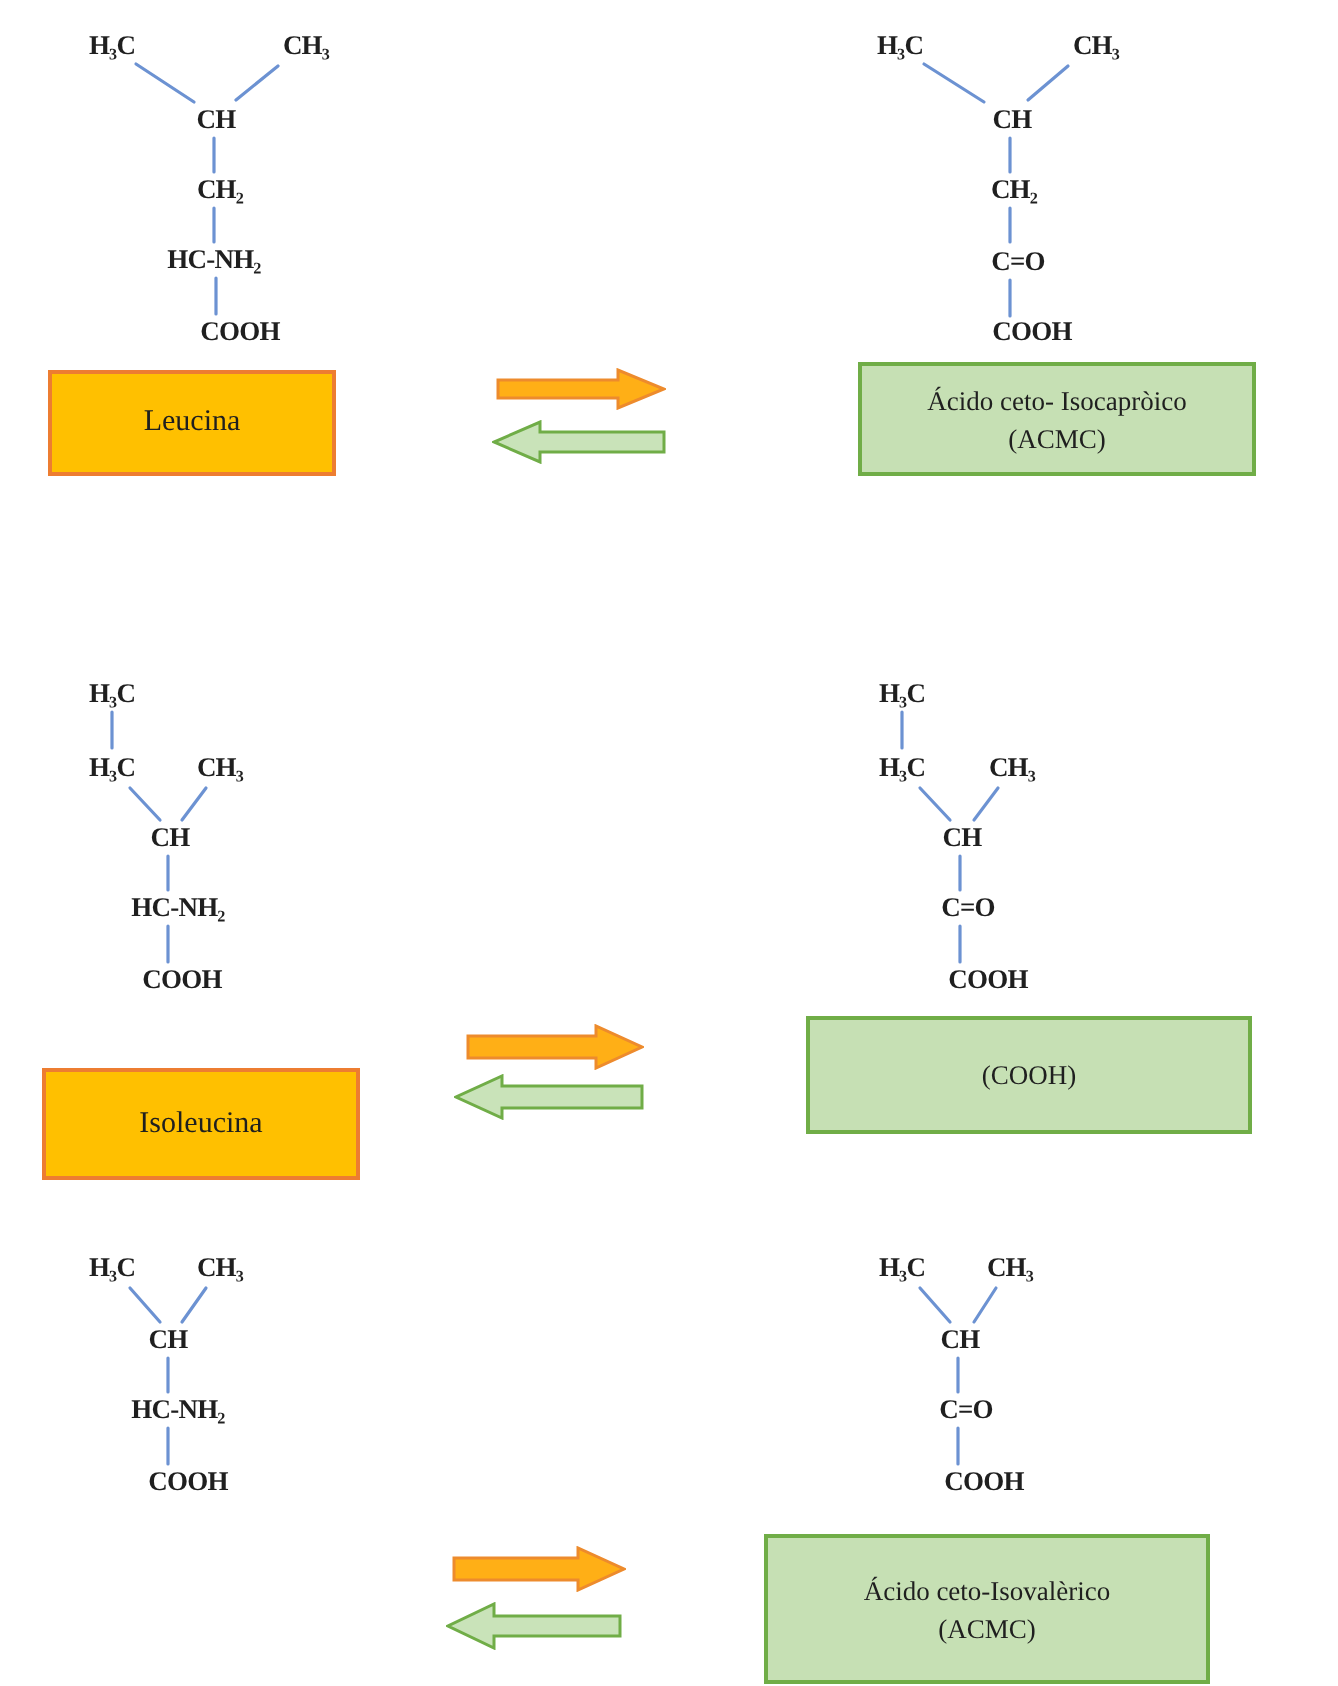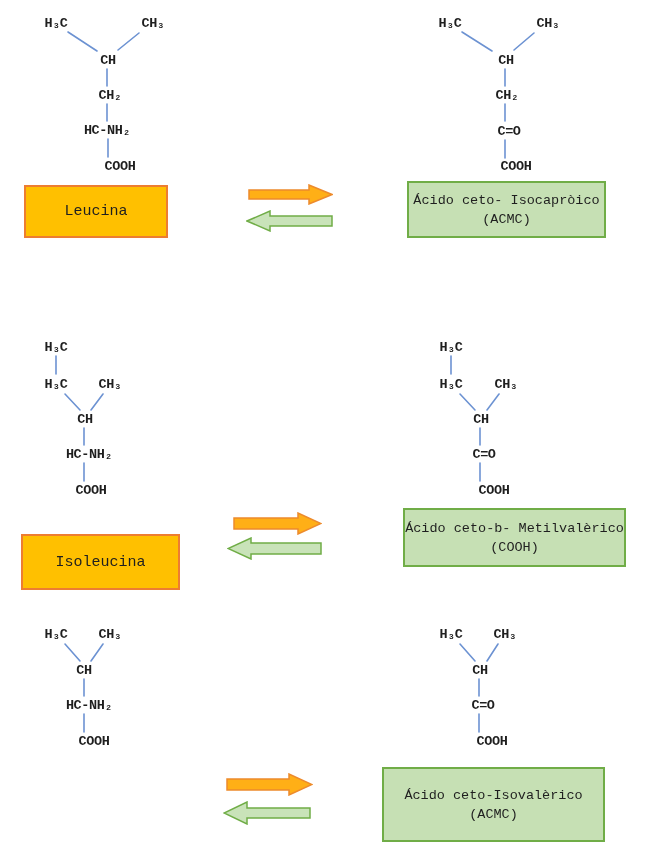--- a/index.html
+++ b/index.html
@@ -1,21 +1,21 @@
 <!DOCTYPE html>
 <html style="--amino-fill: #FFC000; --amino-border: #ED7D31; --keto-fill: #C6E0B4; --keto-border: #70AD47; --text: #1F1F1F;"><head>
 <meta charset="utf-8">
 <style>
   html,body{margin:0;padding:0;background:#ffffff;}
   #canvas{
     position:relative;
     width:669px;height:843px;
     background:#ffffff;
     overflow:hidden;
-    font-family:Liberation Mono, monospace;
+    font-family:Liberation Serif, serif;
   }
   #bonds-svg{position:absolute;left:0;top:0;width:669px;height:843px;}
   #atoms-layer,#arrows-layer{position:absolute;left:0;top:0;width:100%;height:100%;pointer-events:none;}
   .atom{
     position:absolute;
     transform:translate(-50%,-50%);
     font-weight:700;
     font-size:13.5px;
     letter-spacing:-0.4px;
     color:var(--text,#1f1f1f);
@@ -133,32 +133,31 @@
       <svg width="88" height="24" class="arrow" style="left: 223px; top: 801px;">
         <polygon points="87,7 24,7 24,1 1,12 24,23 24,17 87,17" fill="#C9E3B9" stroke="#70AD47" stroke-width="1.5" stroke-linejoin="miter"></polygon>
       </svg>
     </div>
 
   <div class="box amino" style="left:24px;top:185px;width:144px;height:53px">
     <span>Leucina</span>
 
   </div>
 
-  <div class="box keto" style="left:407px;top:181px;width:199px;height:57px">
+  <div class="box keto" style="left:429px;top:181px;width:199px;height:57px">
     <span>Ácido ceto- Isocapròico</span>
     <span>(ACMC)</span>
   </div>
 
   <div class="box amino" style="left:21px;top:534px;width:159px;height:56px">
     <span>Isoleucina</span>
 
   </div>
 
   <div class="box keto" style="left:403px;top:508px;width:223px;height:59px">
-    <span>Ácido ceto-b- Metilvalèrico</span>
     <span>(COOH)</span>
   </div>
 
 
   <div class="box keto" style="left:382px;top:767px;width:223px;height:75px">
     <span>Ácido ceto-Isovalèrico</span>
     <span>(ACMC)</span>
   </div>
 
 </div>

